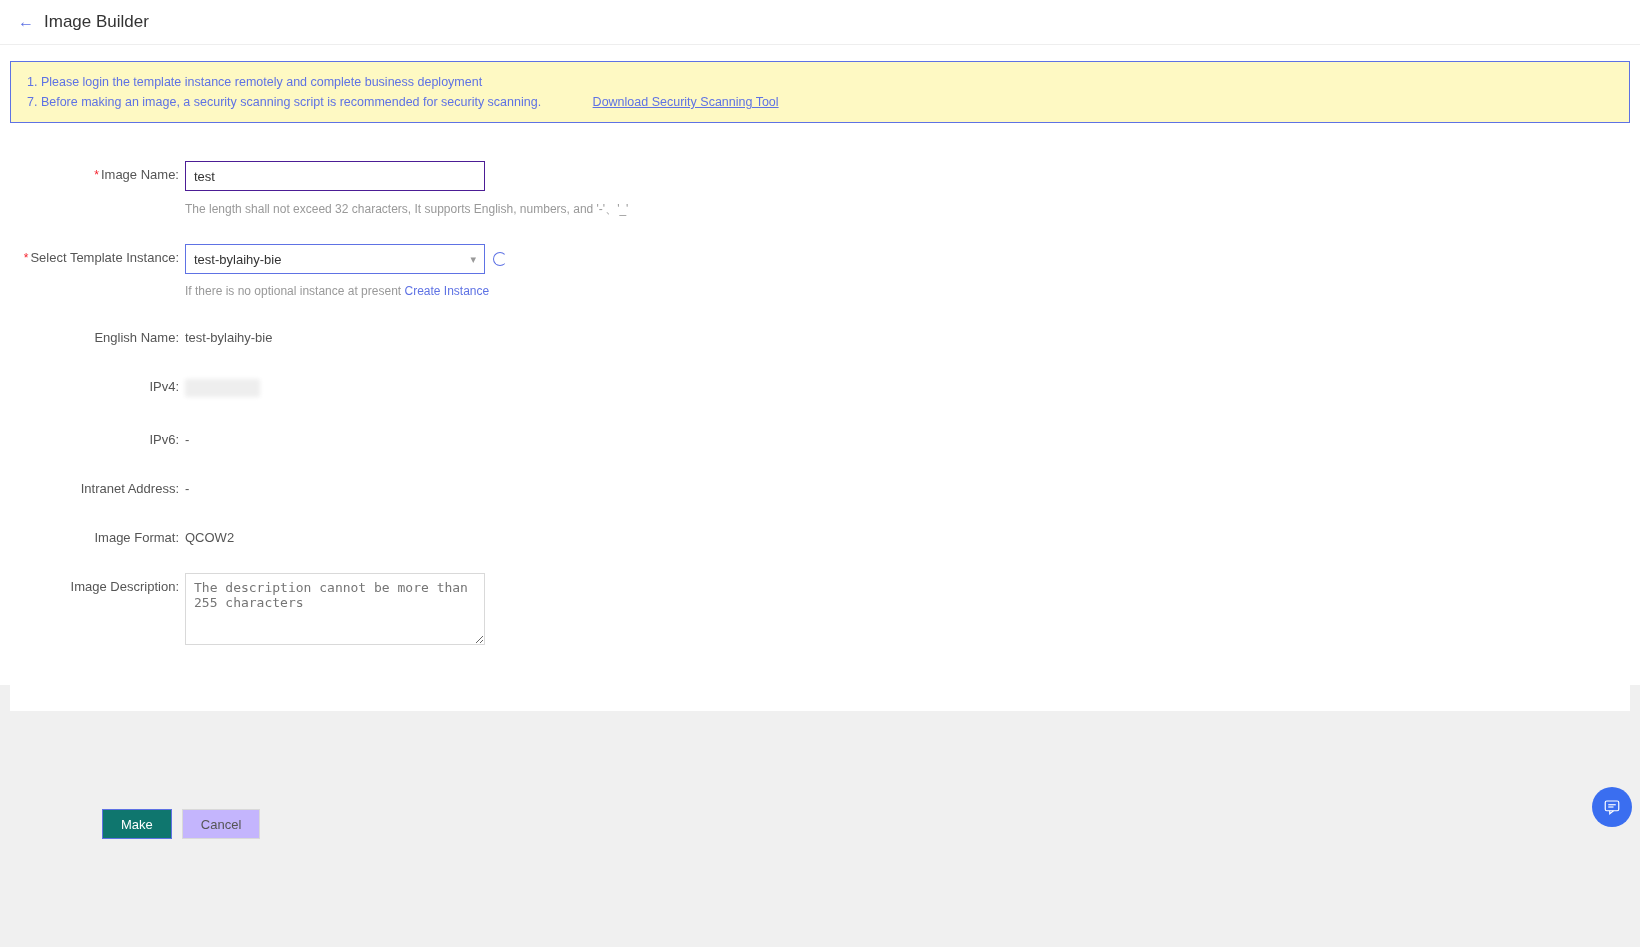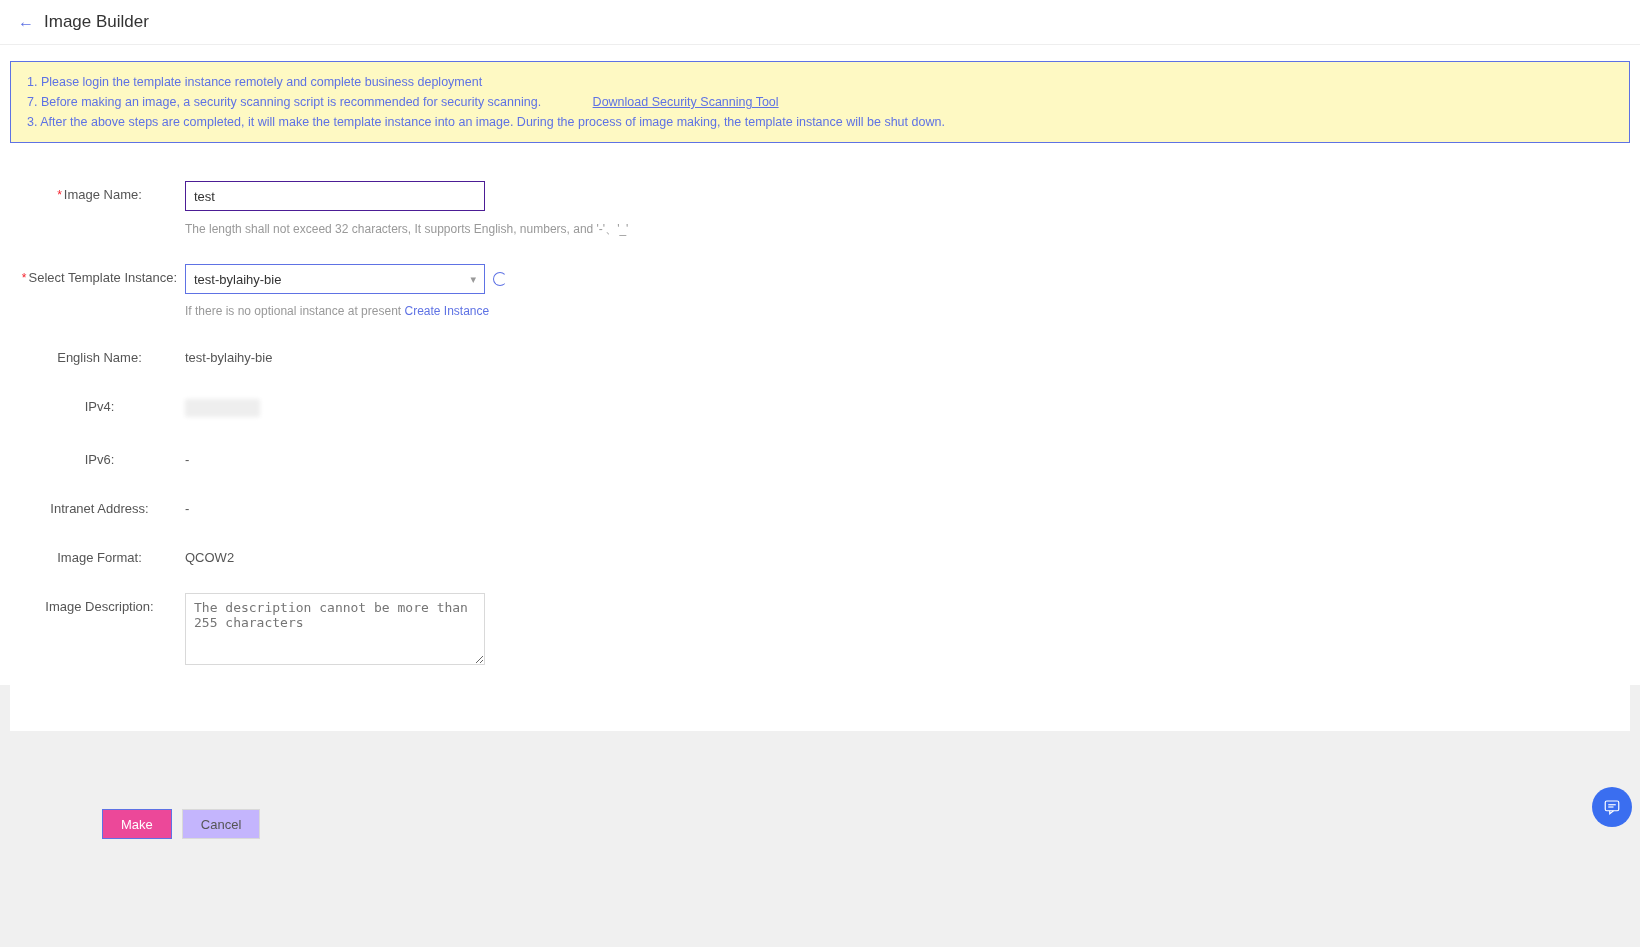--- a/index.html
+++ b/index.html
@@ -53,21 +53,21 @@
     margin-top: 10px;
     padding: 28px 10px 40px 10px;
   }
   .form-row {
     display: flex;
     align-items: flex-start;
     margin-bottom: 26px;
   }
   .label-col {
     width: 165px;
-    text-align: center;
+    text-align: right;
     padding-right: 6px;
     padding-top: 6px;
     color: #555;
     font-size: 13px;
     line-height: 1.3;
   }
   .label-col .req {
     color: #f5222d;
     margin-right: 2px;
     font-size: 12px;
@@ -170,21 +170,21 @@
   }
   .btn {
     height: 30px;
     padding: 0 18px;
     font-size: 13px;
     border: 1px solid #d9d9d9;
     background: #c4b5fd;
     cursor: pointer;
   }
   .btn-primary {
-    background: #ec4899;
+    background: #0f766e;
     border-color: #5e72e4;
     color: #fff;
   }
   .btn-default {
     color: #555;
   }
   .lower-gray {
     position: absolute;
     left: 0; right: 0;
     top: 685px;
@@ -223,21 +223,20 @@
   <span class="page-title">Image Builder</span>
 </div>
 
 <div class="content-wrap">
 
   <div class="notice-box">
     <div>1. Please login the template instance remotely and complete business deployment</div>
     <div>
       <span>7. Before making an image, a security scanning script is recommended for security scanning. </span><a>Download Security Scanning Tool</a>
     </div>
-    <div>3. After the above steps are completed, it will make the template instance into an image. During the process of image making, the template instance will be shut down.</div>
   </div>
 
   <div class="form-area">
 
     <div class="form-row">
       <div class="label-col">
         <span class="req">*</span><span>Image Name:</span>
       </div>
       <div class="field-col">
         <input class="text-input" type="text" value="test" style="">

